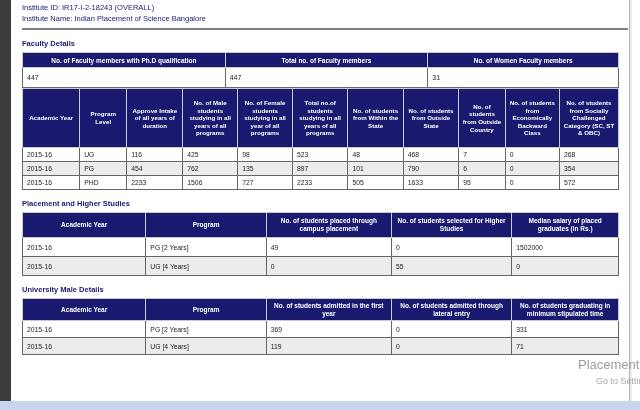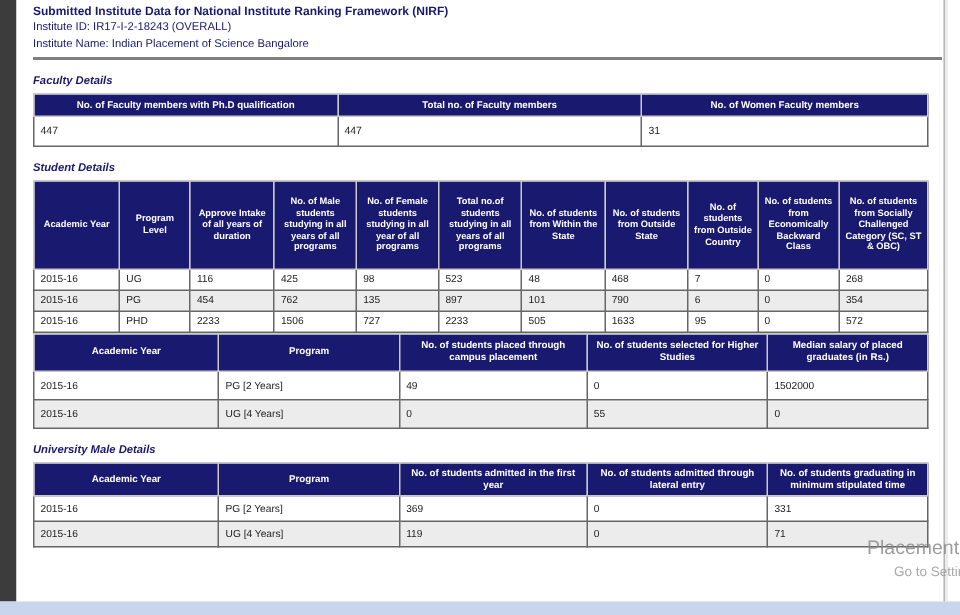--- a/index.html
+++ b/index.html
@@ -12,21 +12,21 @@
   }
   .left-strip { position: absolute; left: 0; top: 0; width: 11px; height: 401px; background: #3c3c3c; }
   .bottom-strip { position: absolute; left: 0; top: 401px; width: 640px; height: 9px; background: #c9d4ed; }
   .scrollbar { position: absolute; left: 629px; top: 0; width: 3px; height: 401px; background: #ececec; border-left: 1px solid #b5b5b5; }
   .content { position: absolute; left: 11px; top: 0; width: 618px; height: 401px; background: #fff; padding: 3px 0 0 11px; }
 
   .doc-title { color: #191970; font-size: 8px; font-weight: bold; line-height: 10px; margin: 0; }
   .doc-line  { color: #191970; font-size: 7.5px; line-height: 10.5px; margin: 0; }
   .separator { border: 0; border-top: 2px solid #7f7f7f; margin: 4px 0 0 0; width: 606px; }
 
-  .section-title { color: #191970; font-size: 7.5px; font-weight: bold; margin: 9px 0 4px 0; font-style: italic; }
+  .section-title { color: #191970; font-size: 7.5px; font-weight: bold; margin: 9px 0 4px 0; }
 
   table { border-collapse: collapse; table-layout: fixed; width: 597px; border: 1px solid #222; }
   th { background: #191970; color: #ffffff; font-weight: bold; text-align: center;
        border: 1px solid #c9c9c9; padding: 1px 3px; vertical-align: middle; }
   td { color: #1c1c1c; text-align: left; border: 1px solid #666;
        padding: 1px 4px; vertical-align: middle; background: #ffffff; }
   tr.alt td { background: #ececec; }
 
   .faculty th  { font-size: 6.5px; height: 15px; }
   .faculty td  { font-size: 7px;   height: 20px; }
@@ -43,21 +43,20 @@
   .wm1 { position: absolute; left: 578px; top: 357px; font-size: 13px; color: #8c8c8c; opacity: 0.85; white-space: nowrap; }
   .wm2 { position: absolute; left: 596px; top: 376px; font-size: 9px;  color: #9a9a9a; opacity: 0.85; white-space: nowrap; }
 </style>
 </head>
 <body>
 
 <div class="left-strip"></div>
 
 <div class="content">
 
-  <p class="doc-title">Submitted Institute Data for National Institute Ranking Framework (NIRF)</p>
   <p class="doc-line">Institute ID: IR17-I-2-18243 (OVERALL)</p>
   <p class="doc-line">Institute Name: Indian Placement of Science Bangalore</p>
   <hr class="separator">
 
   <div>
     <div class="section-title">Faculty Details</div>
     <table class="faculty">
       <colgroup>
           <col style="width:34%">
           <col style="width:34%">
@@ -74,21 +73,20 @@
         <tr>
           <td>447</td>
           <td>447</td>
           <td>31</td>
         </tr>
       </tbody>
     </table>
   </div>
 
   <div>
-    <div class="section-title">Student Details</div>
     <table class="students">
       <colgroup>
         <col style="width:9.6%">
           <col style="width:7.9%">
           <col style="width:9.4%">
           <col style="width:9.2%">
         <col style="width:9.2%">
           <col style="width:9.3%">
           <col style="width:9.3%">
           <col style="width:9.3%">
@@ -149,20 +147,21 @@
           <td>1633</td>
           <td>95</td>
           <td>0</td>
           <td>572</td>
         </tr>
       </tbody>
     </table>
   </div>
 
   <div>
+    <div class="section-title">Placement and Higher Studies</div>
     <table class="placement">
       <colgroup>
         <col style="width:20.7%">
           <col style="width:20.2%">
           <col style="width:21%">
           <col style="width:20.2%">
           <col style="width:17.9%">
       </colgroup>
       <thead>
         <tr>

